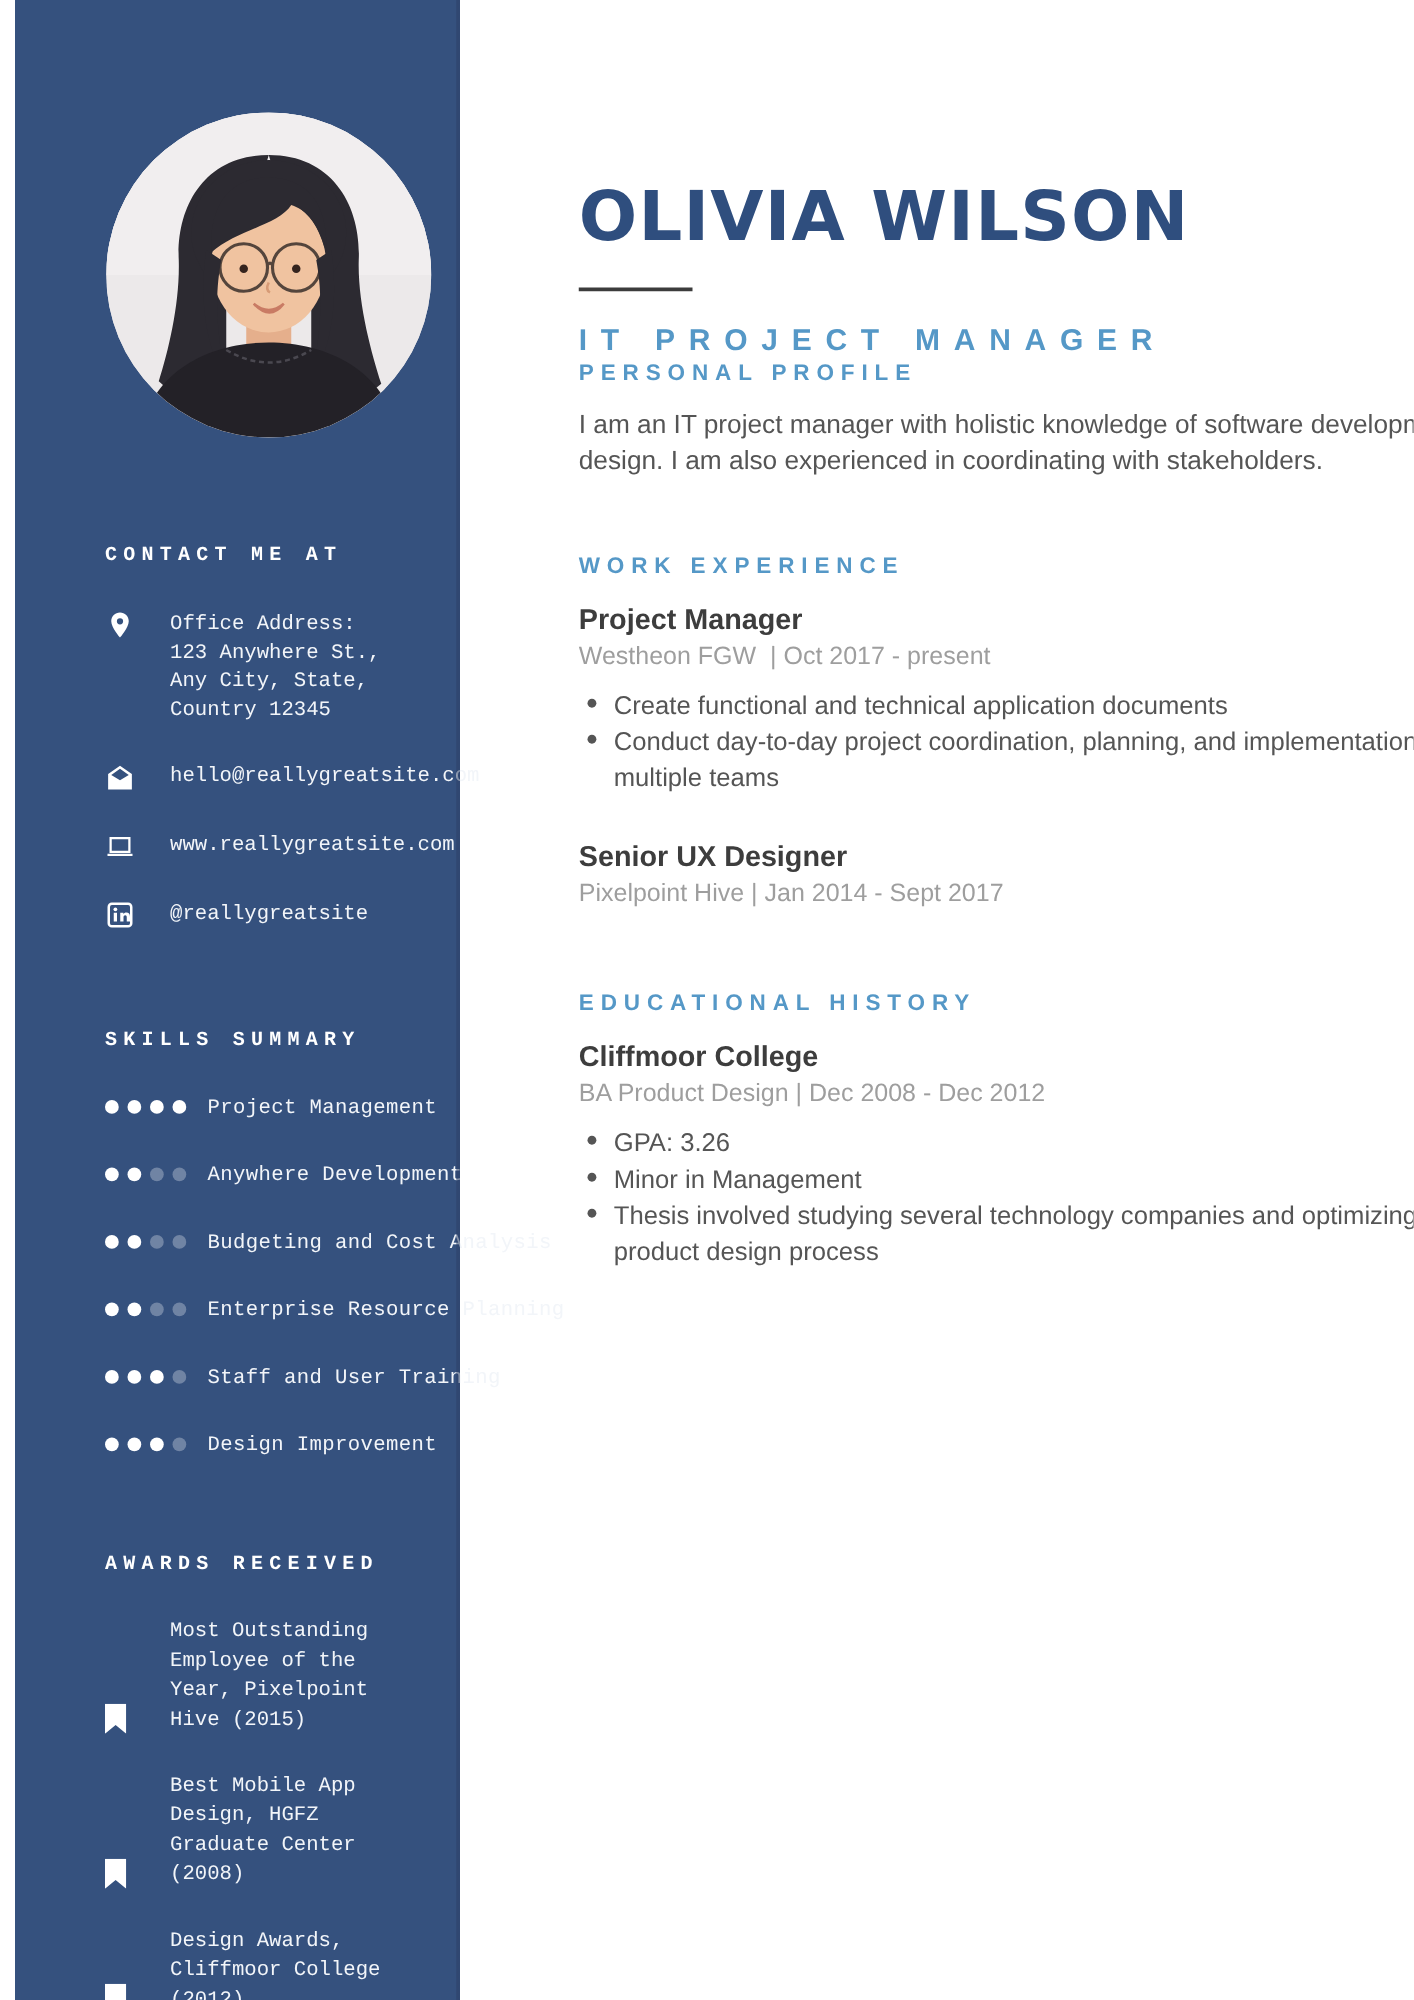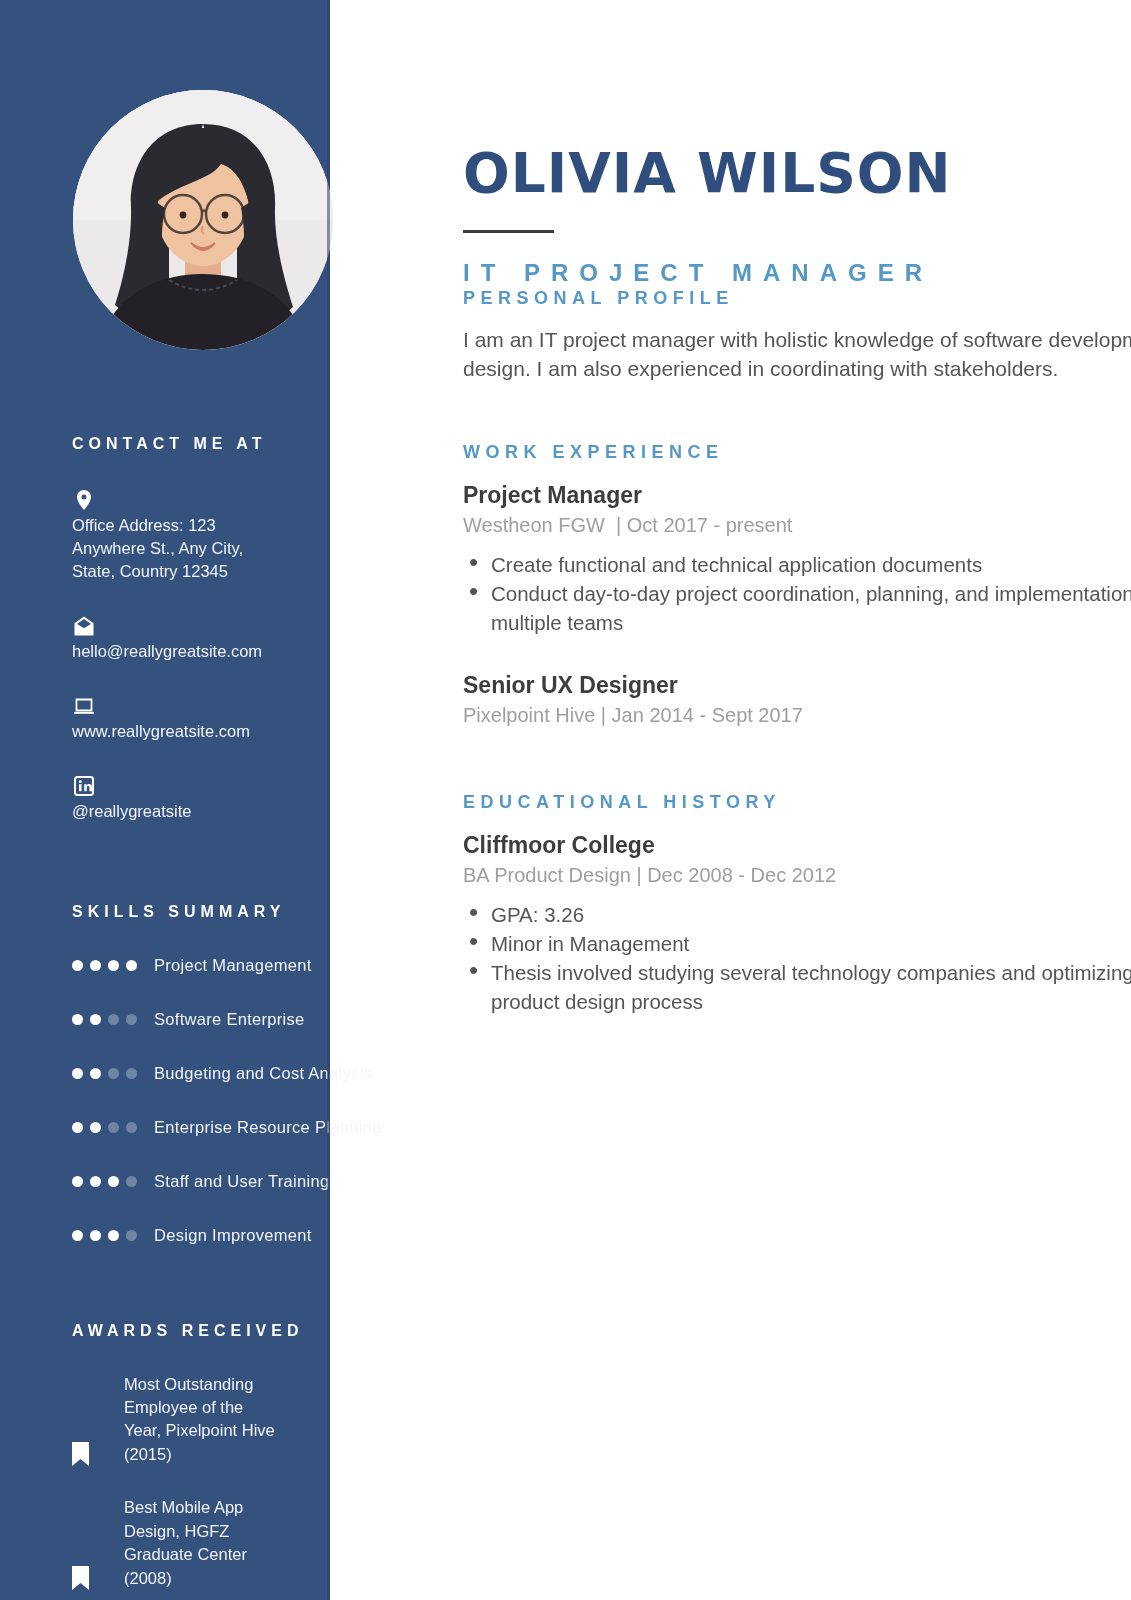--- a/index.html
+++ b/index.html
@@ -14,42 +14,43 @@
     --sidebar-text:#F2F5F9;
     --photo-bg:#ECE9EA;
   }
   *{margin:0;padding:0;box-sizing:border-box;}
   html,body{background:#ffffff;}
   body{font-family:"Liberation Sans", sans-serif;}
   .page{position:relative;width:1131px;height:1600px;background:#ffffff;overflow:hidden;}
 
   
   .sidebar{
-    position:absolute;left:0;top:0;width:330px;height:1600px;
+    position:absolute;left:12px;top:0;width:356px;height:1600px;
     background:var(--sidebar-bg);
     color:var(--sidebar-text);
+    font-family:Liberation Mono, monospace;
   }
   .sidebar::after{
     content:"";position:absolute;top:0;right:0;width:3px;height:100%;
     background:var(--sidebar-edge);opacity:.55;
   }
   .photo{
     width:260px;height:260px;border-radius:50%;
     margin:90px auto 0 73px;overflow:hidden;background:var(--photo-bg);
   }
   .photo svg{display:block;width:100%;height:100%;}
 
   .side-section{padding:0 54px 0 72px;}
   .side-h{
     font-size:16px;font-weight:bold;letter-spacing:5px;color:#ffffff;
     line-height:20px;white-space:nowrap;
   }
   .contact{margin-top:84px;}
   .contact .side-h{margin-bottom:33px;}
-  .c-item{display:flex;align-items:flex-start;margin-bottom:30px;flex-direction:column;}
+  .c-item{display:flex;align-items:flex-start;margin-bottom:30px;}
   .c-icon{flex:0 0 26px;width:26px;margin-right:26px;margin-top:1px;}
   .c-icon svg{display:block;width:24px;height:24px;}
   .c-text{font-size:16.5px;line-height:1.4;color:var(--sidebar-text);}
 
   .skills{margin-top:78px;}
   .skills .side-h{margin-bottom:34px;}
   .s-item{display:flex;align-items:center;margin-bottom:35px;}
   .dots{display:inline-flex;gap:7px;margin-right:17px;align-items:center;}
   .dot{width:11px;height:11px;border-radius:50%;background:rgba(236,240,245,0.32);display:inline-block;}
   .dot.filled{background:#ffffff;}
@@ -199,21 +200,21 @@
           </span>
         <span class="s-label">Project Management</span>
       </div>
       <div class="s-item">
         <span class="dots">
             <span class="dot filled"></span>
             <span class="dot filled"></span>
             <span class="dot"></span>
             <span class="dot"></span>
           </span>
-        <span class="s-label">Software Enterprise</span>
+        <span class="s-label">Anywhere Development</span>
       </div>
       <div class="s-item">
         <span class="dots">
             <span class="dot filled"></span>
             <span class="dot filled"></span>
             <span class="dot"></span>
             <span class="dot"></span>
           </span>
         <span class="s-label">Budgeting and Cost Analysis</span>
       </div>

